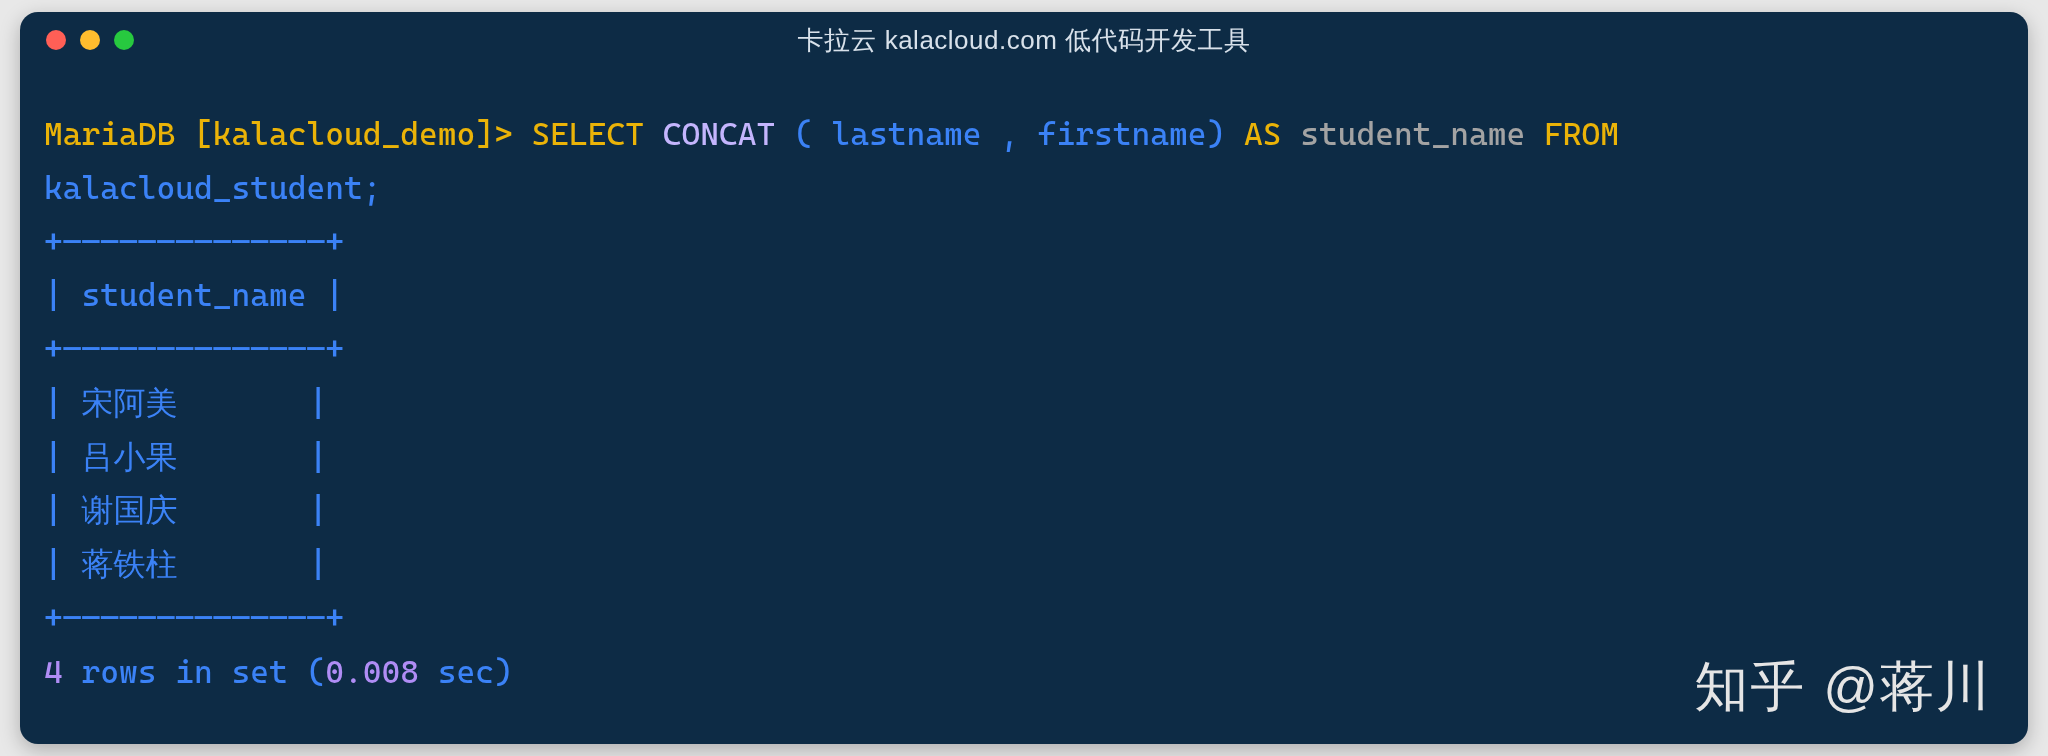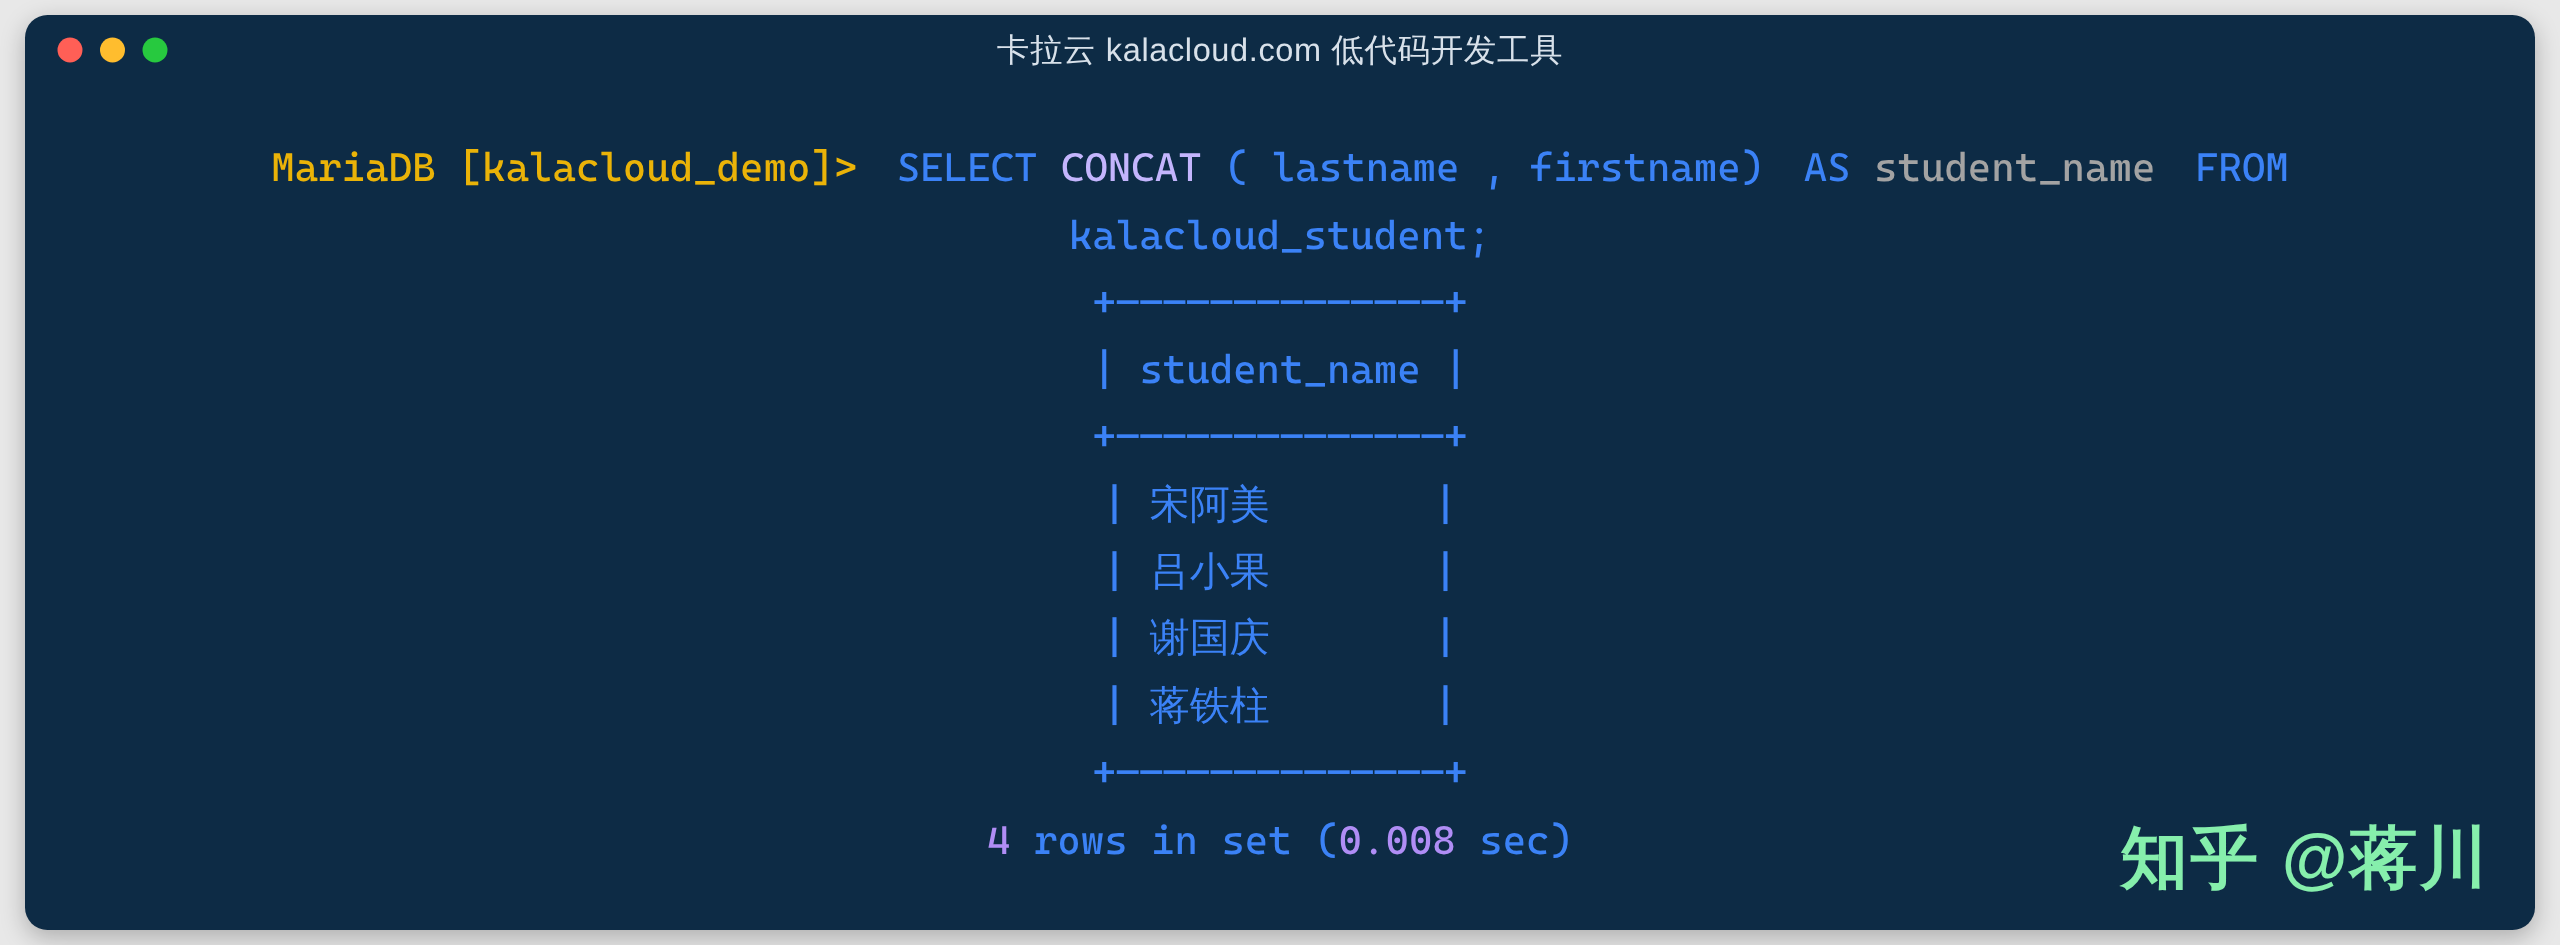--- a/index.html
+++ b/index.html
@@ -11,21 +11,20 @@
   }
   .window {
     position: relative;
     width: 2008px;
     margin: 12px 20px;
     height: 732px;
     background: #0d2b45;
     border-radius: 18px;
     box-shadow: 0 6px 20px rgba(0,0,0,0.25);
     overflow: hidden;
-    text-align: center;
   }
   .titlebar {
     height: 56px;
     display: flex;
     align-items: center;
     position: relative;
     padding: 0 26px;
   }
   .traffic-lights {
     display: flex;
@@ -51,34 +50,34 @@
   }
   .terminal-body {
     padding: 40px 24px 20px 24px;
     color: #e9ecef;
     font-size: 32px;
     line-height: 1.68;
     white-space: pre;
   }
   
   .c-prompt  { color: #eab308; }
-  .c-keyword { color: #3b82f6; margin-left: 13px; } 
+  .c-keyword { color: #eab308; } 
   .c-func    { color: #c4b5fd; } 
   .c-ident   { color: #a3a3a3; }
   .c-num     { color: #b08df5; }
   .c-plain   { color: #3b82f6; }
 
   .watermark {
     position: absolute;
     right: 36px;
     bottom: 20px;
     font-family: -apple-system, "PingFang SC", "Hiragino Sans GB", "Microsoft YaHei", sans-serif;
     font-size: 54px;
-    font-weight: 700;
-    color: #86efac;
+    font-weight: 400;
+    color: #e5e5e5;
     letter-spacing: 2px;
     white-space: nowrap;
   }
 </style>
 </head>
 <body>
 
 <div class="window">
 
   <div class="titlebar">

